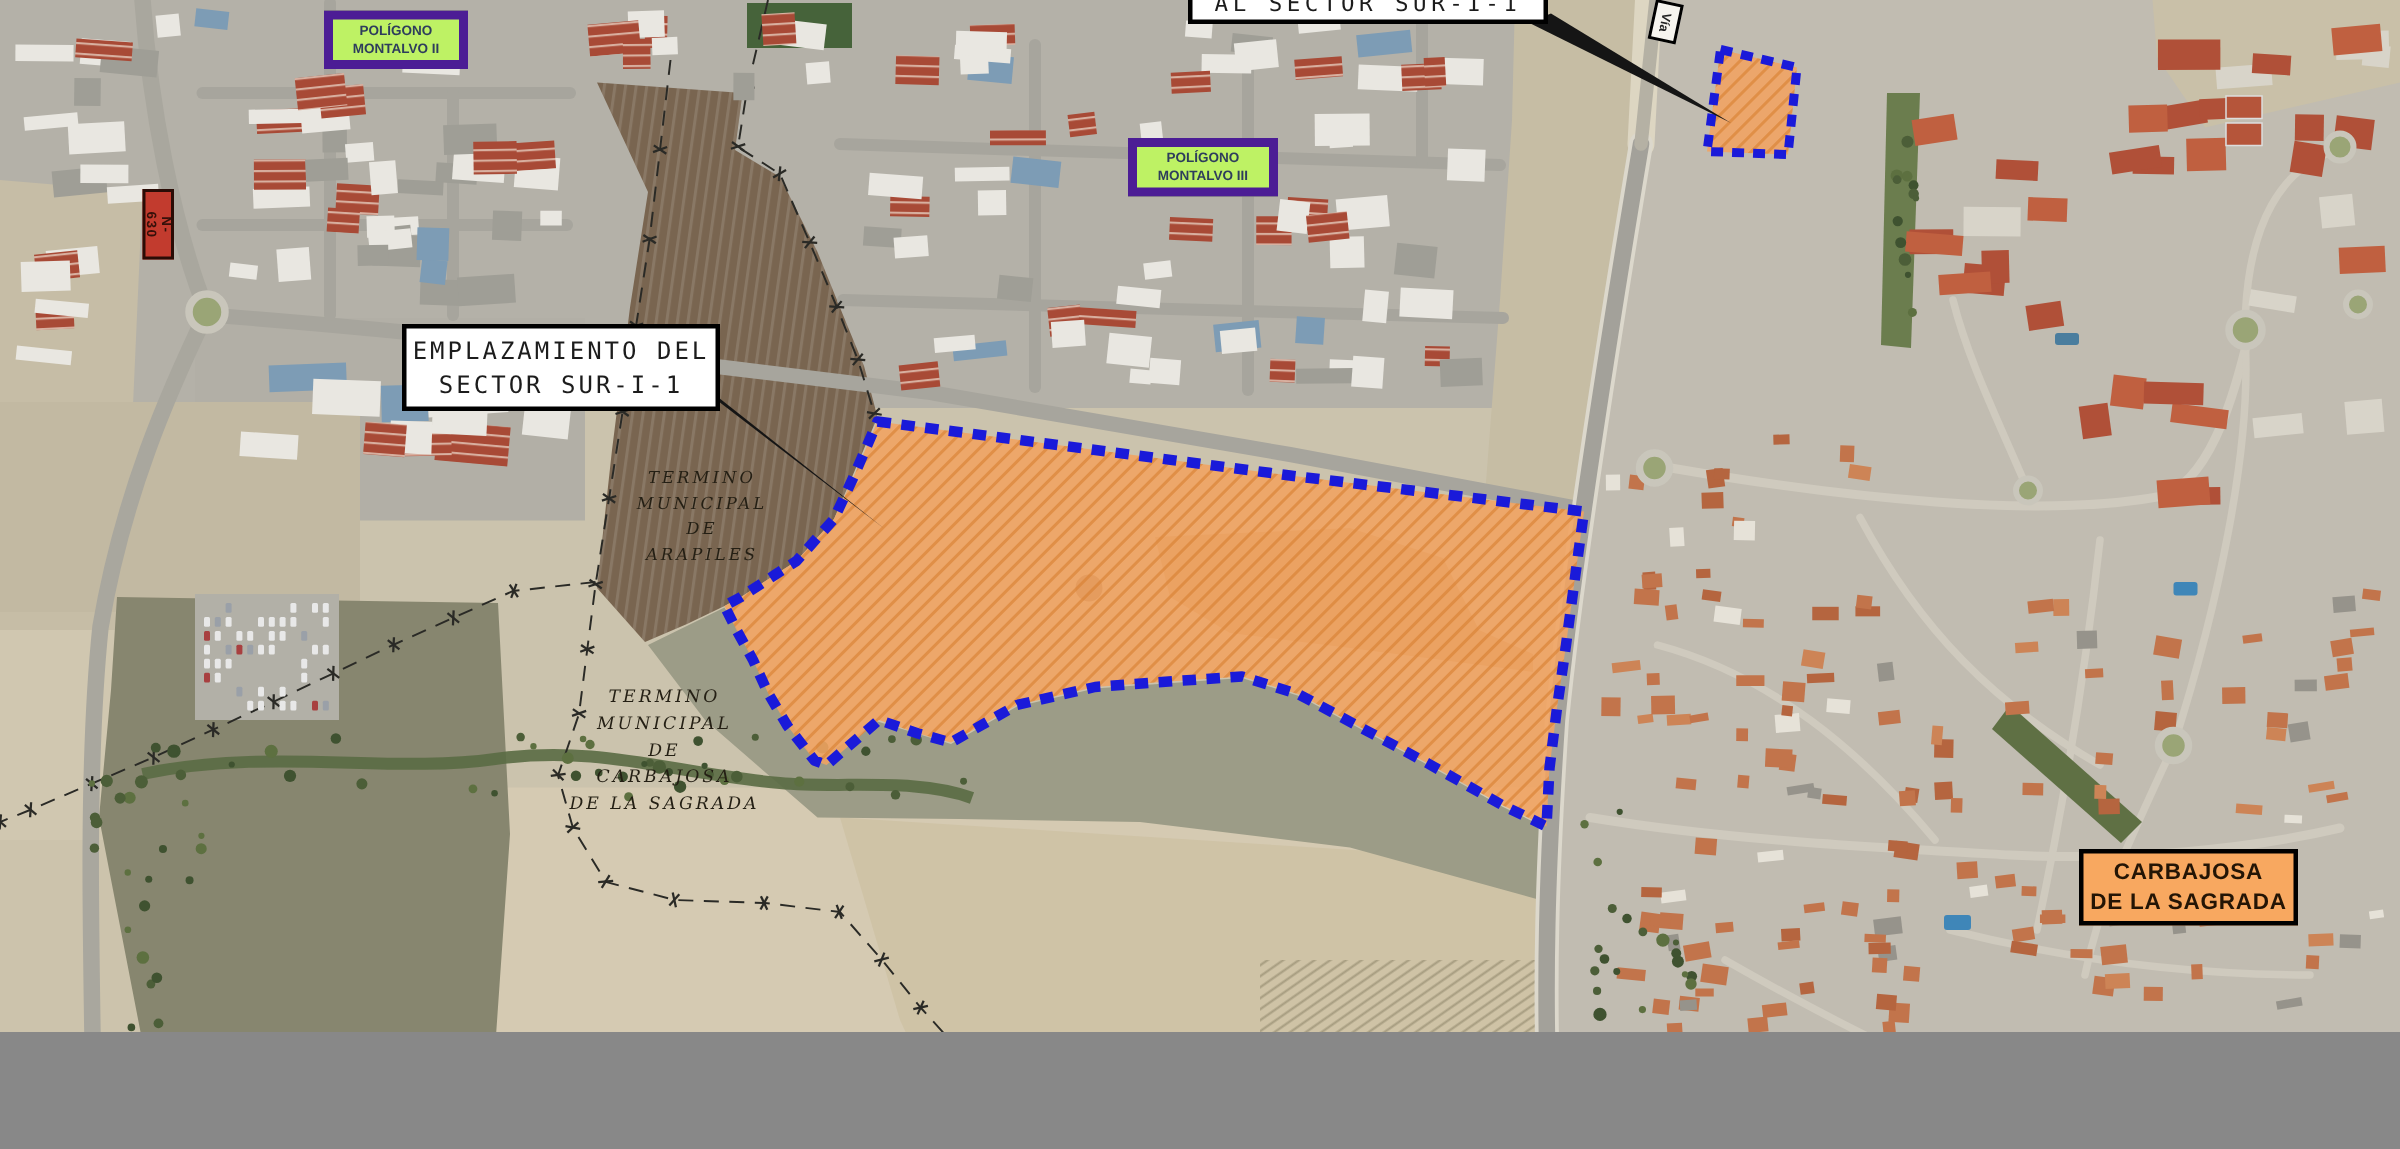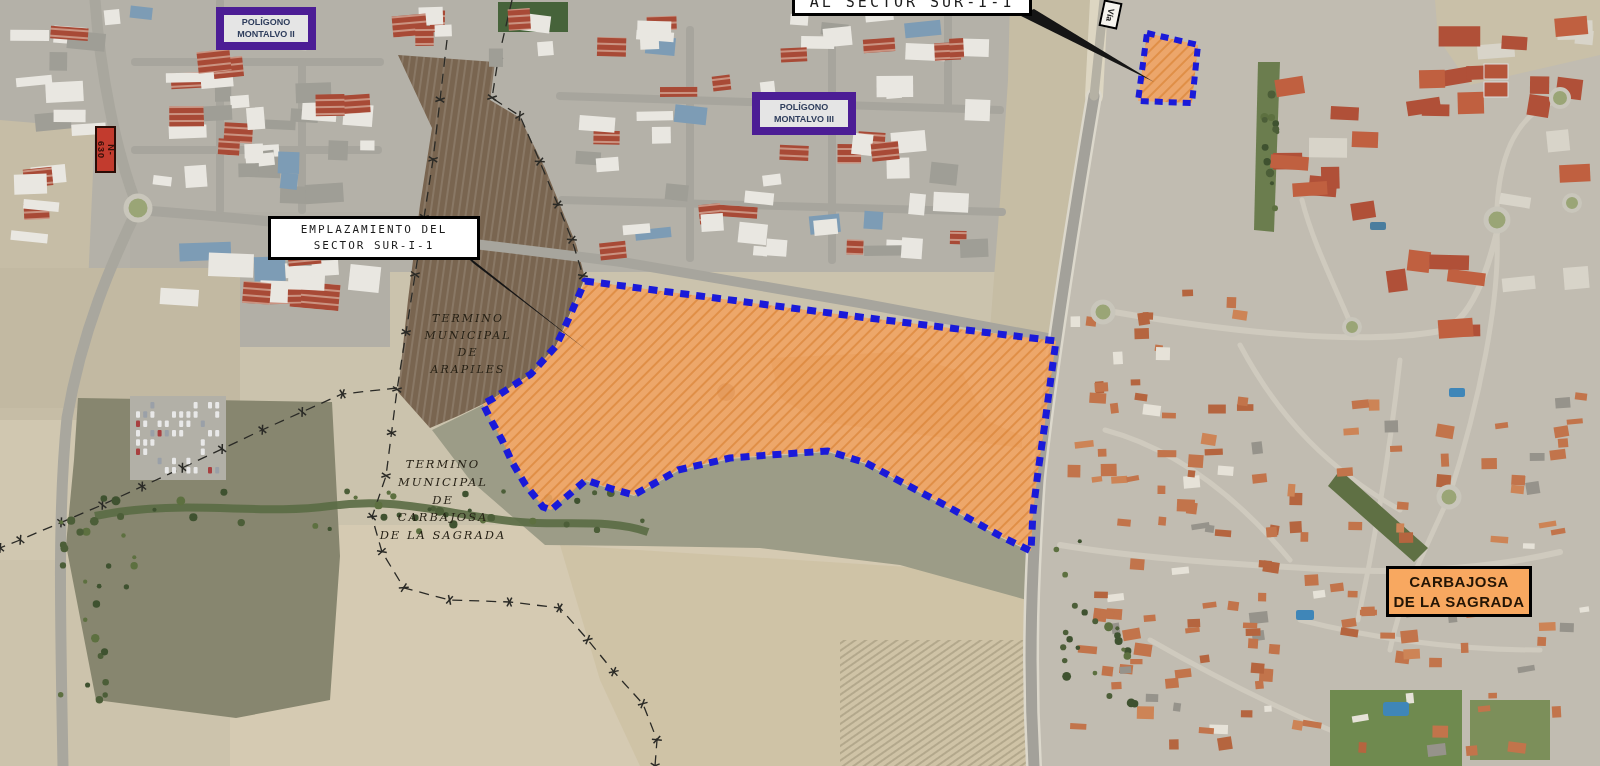--- a/index.html
+++ b/index.html
@@ -1,28 +1,28 @@
 <!DOCTYPE html>
 <html style="--ann-bg: #FFFFFF; --ann-border: #000000; --carb-bg: #F8A860; --n630-bg: #C23B2E;"><head>
 <meta charset="utf-8">
 <style>
   html,body{margin:0;padding:0;background:#888;}
-  .stage{position:relative;width:1600px;height:766px;overflow:hidden;
+  .stage{position:relative;width:1600px;height:688px;overflow:hidden;
          font-family:"Liberation Sans",sans-serif;background:#cbc3ad;}
   .stage svg{position:absolute;left:0;top:0;}
   .lbl{position:absolute;white-space:pre-line;text-align:center;}
   .ann{background:var(--ann-bg,#fff);border:3px solid var(--ann-border,#000);
        font-family:"DejaVu Sans Mono",monospace;color:#1c1c1c;}
-  .cadbox{background:#e5e5e5;border:8px solid #4c1d95;font-family:"Liberation Sans",sans-serif;
+  .cadbox{background:#bef264;border:6px solid #4c1d95;font-family:"Liberation Sans",sans-serif;
        font-weight:bold;color:#2e3d5c;}
   .termino{font-family:"DejaVu Serif",serif;font-style:italic;font-weight:normal;
        color:#241f14;letter-spacing:2px;line-height:1.55;}
   #lbl-al-sector{left:792px;top:-17px;width:240px;height:33px;font-size:15px;letter-spacing:3px;
        display:flex;align-items:flex-end;justify-content:center;padding-bottom:2px;box-sizing:border-box;}
-  #lbl-emplazamiento{left:268px;top:216px;width:206px;font-size:11px;letter-spacing:2px;
+  #lbl-emplazamiento{left:268px;top:216px;width:206px;font-size:16px;letter-spacing:2px;
        line-height:1.45;padding:3px 0;}
   #lbl-pol2{left:216px;top:7px;width:84px;font-size:9px;line-height:1.3;padding:2px 0;}
   #lbl-pol3{left:752px;top:92px;width:88px;font-size:9px;line-height:1.3;padding:2px 0;}
   #lbl-arapiles{left:408px;top:310px;width:120px;font-size:11px;}
   #lbl-term-carb{left:368px;top:456px;width:150px;font-size:11.5px;}
   #lbl-carbajosa{left:1386px;top:566px;width:140px;background:var(--carb-bg,#f8a860);
        border:3px solid #000;font-weight:bold;font-size:15px;color:#241505;line-height:1.3;padding:3px 0;
        letter-spacing:.5px;}
   #lbl-n630{left:95px;top:126px;width:21px;height:47px;background:var(--n630-bg,#c23b2e);
        border:2px solid #2a0c06;display:flex;align-items:center;justify-content:center;box-sizing:border-box;}

